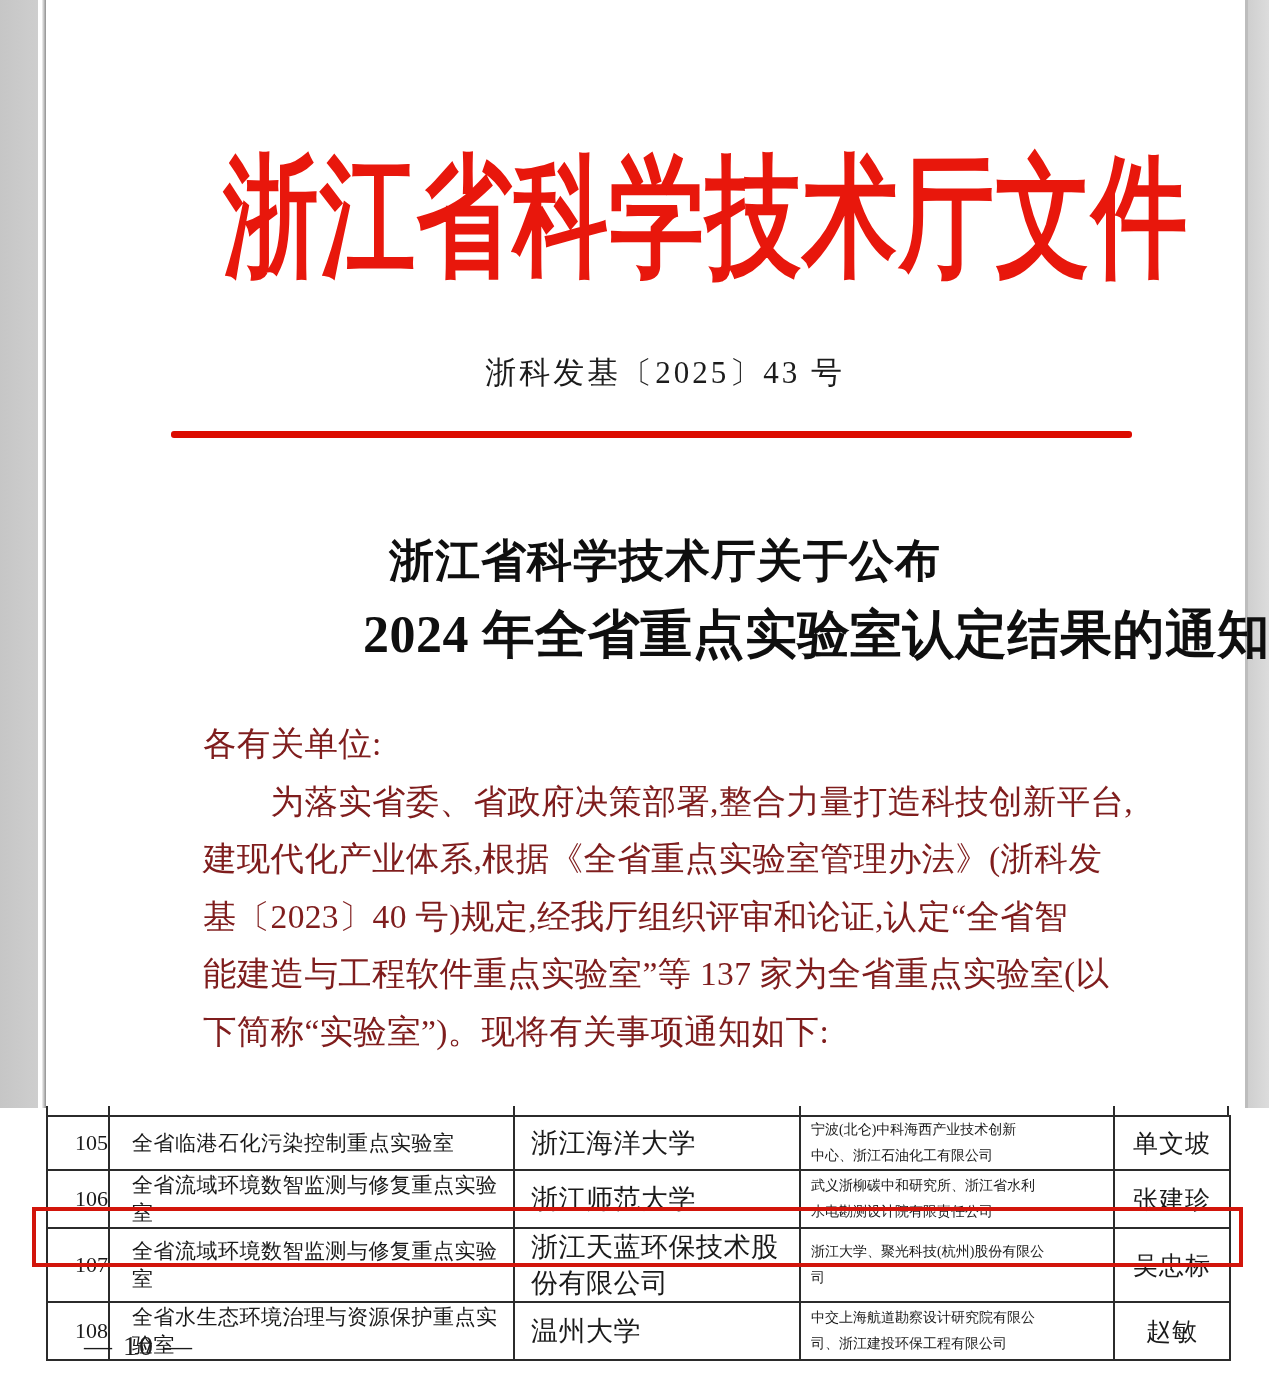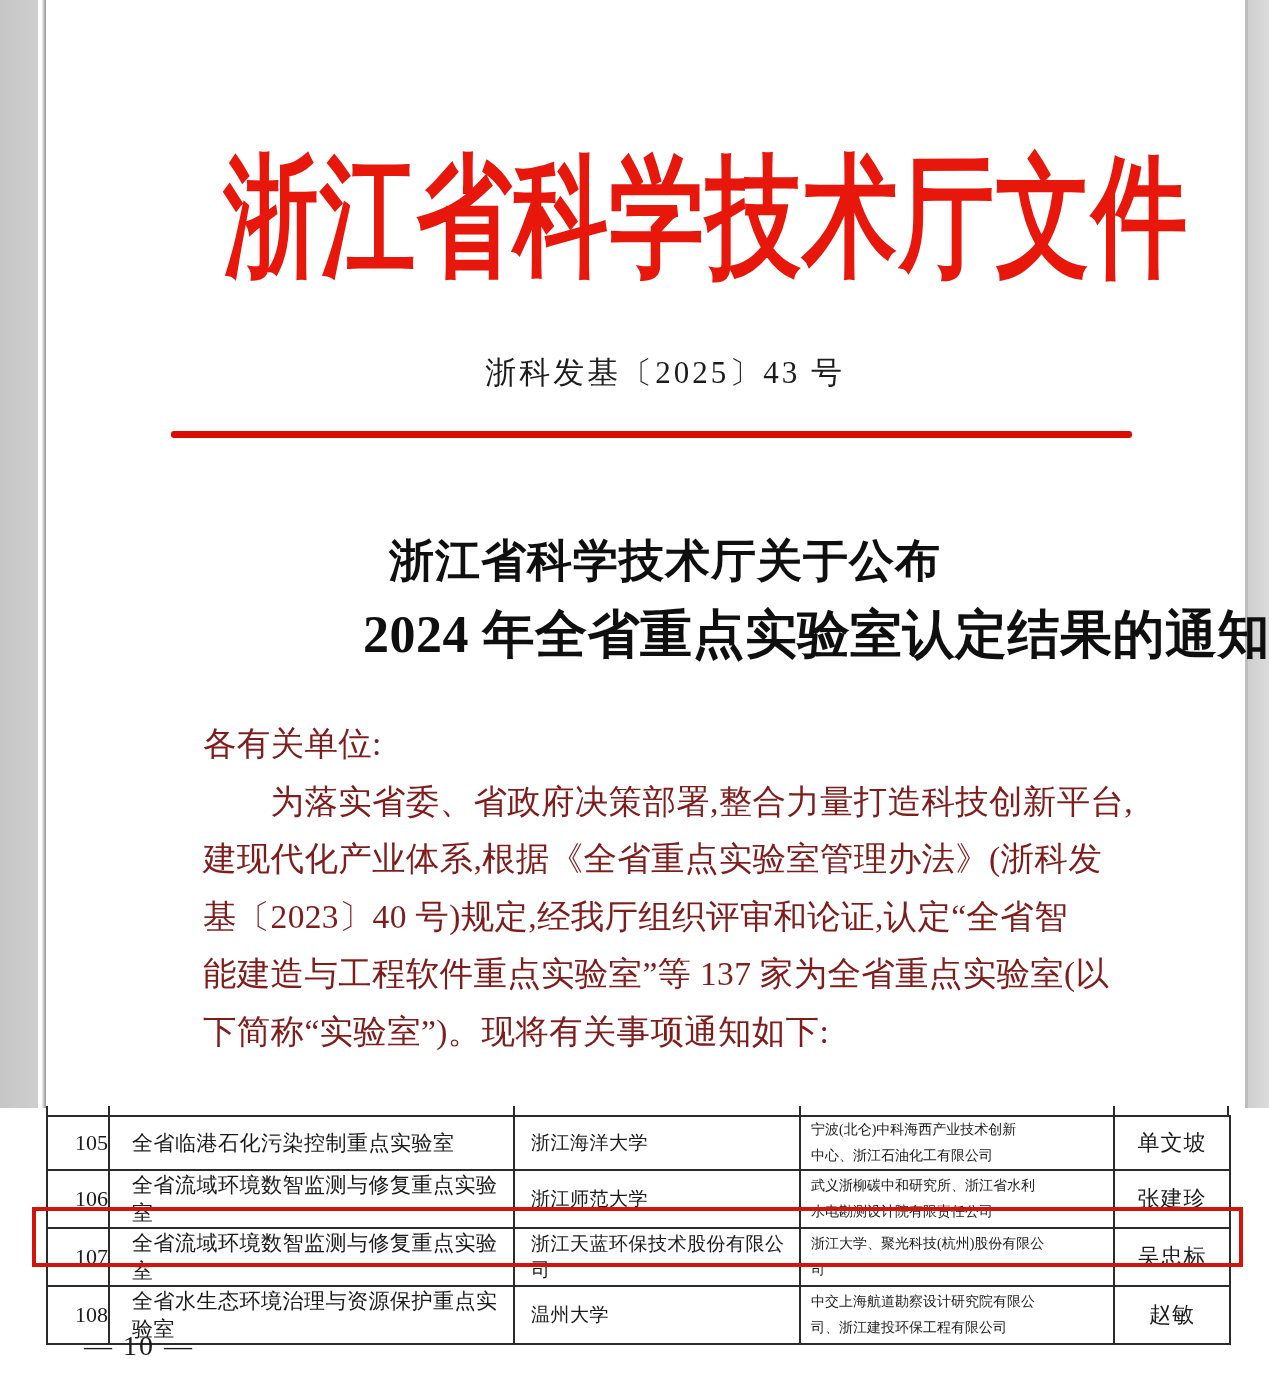--- a/index.html
+++ b/index.html
@@ -50,24 +50,24 @@
   table.results { position:absolute; left:46px; top:1115px; width:1183px;
                   border-collapse:collapse; table-layout:fixed;
                   font-family:"Liberation Serif","DejaVu Serif",serif; }
   table.results td { border:2px solid #2b2b2b; color:#1a1a1a; vertical-align:middle; }
   table.results tr:nth-child(1){ height:49px; }
   table.results tr:nth-child(2){ height:47px; }
   table.results tr:nth-child(3){ height:54px; }
   table.results tr:nth-child(4){ height:49px; }
   td.c-no   { text-align:right; font-size:22px; }
   td.c-lab  { padding-left:22px; font-size:21px; letter-spacing:0.5px; }
-  td.c-host { padding-left:16px; font-size:19px; letter-spacing:0.5px; }
+  td.c-host { padding-left:16px; font-size:27px; letter-spacing:0.5px; }
   td.c-part { padding-left:10px; padding-right:6px; font-size:14px;
               line-height:26px; white-space:pre-line; }
-  td.c-dir  { text-align:center; font-size:22px; letter-spacing:1px; }
+  td.c-dir  { text-align:center; font-size:25px; letter-spacing:1px; }
 
   
   .stub { position:absolute; top:1106px; width:2px; height:10px; background:#2b2b2b; }
 
   
   .highlight-box {
     position:absolute; left:32px; top:1207px; width:1211px; height:60px;
     border:4px solid #d2150b; background:transparent; z-index:3;
   }
 

